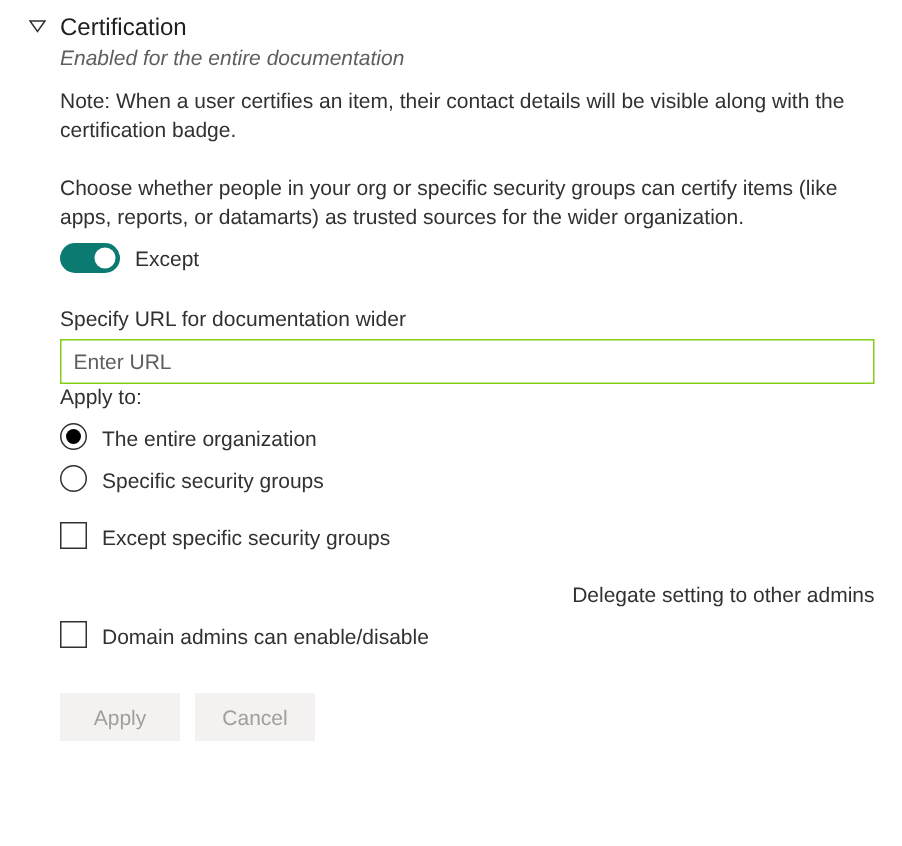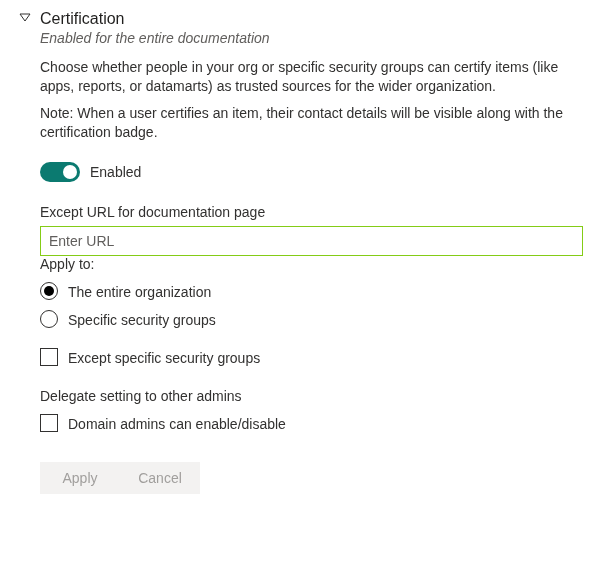--- a/index.html
+++ b/index.html
@@ -133,23 +133,25 @@
     height: 18px;
     border: 1px solid #323130;
     box-sizing: border-box;
   }
   .section-spacer {
     margin-top: 20px;
   }
   .delegate-label {
     margin-top: 22px;
     margin-bottom: 2px;
+    text-align: right;
   }
   .button-row {
     display: flex;
+    gap: 10px;
     margin-top: 30px;
   }
   .btn {
     min-width: 80px;
     height: 32px;
     border: none;
     background: #F3F2F1;
     color: #A19F9D;
     font-size: 14px;
     cursor: default;
@@ -168,30 +170,30 @@
         <polygon points="1,1 11,1 6,8" fill="none" stroke="#323130" stroke-width="1"></polygon>
       </svg>
     </span>
     <span class="title">Certification</span>
   </div>
 
   <div class="content">
 
     <div class="subtitle">Enabled for the entire documentation</div>
 
+    <div class="paragraph note">Note: When a user certifies an item, their contact details will be visible along with the certification badge.</div>
+
     <div class="paragraph">Choose whether people in your org or specific security groups can certify items (like apps, reports, or datamarts) as trusted sources for the wider organization.</div>
-
-    <div class="paragraph note">Note: When a user certifies an item, their contact details will be visible along with the certification badge.</div>
 
     <div class="toggle-row">
       <div class="toggle"></div>
-      <span class="toggle-label">Enabled</span>
-    </div>
-
-    <label class="field-label">Except URL for documentation page</label>
+      <span class="toggle-label">Except</span>
+    </div>
+
+    <label class="field-label">Specify URL for documentation wider</label>
     <input type="text" class="text-input" placeholder="Enter URL" style="">
 
     <div class="apply-to">
       <div class="field-label">Apply to:</div>
 
       <div class="radio-row">
         <span class="radio checked"></span>
         <span>The entire organization</span>
       </div>
 

